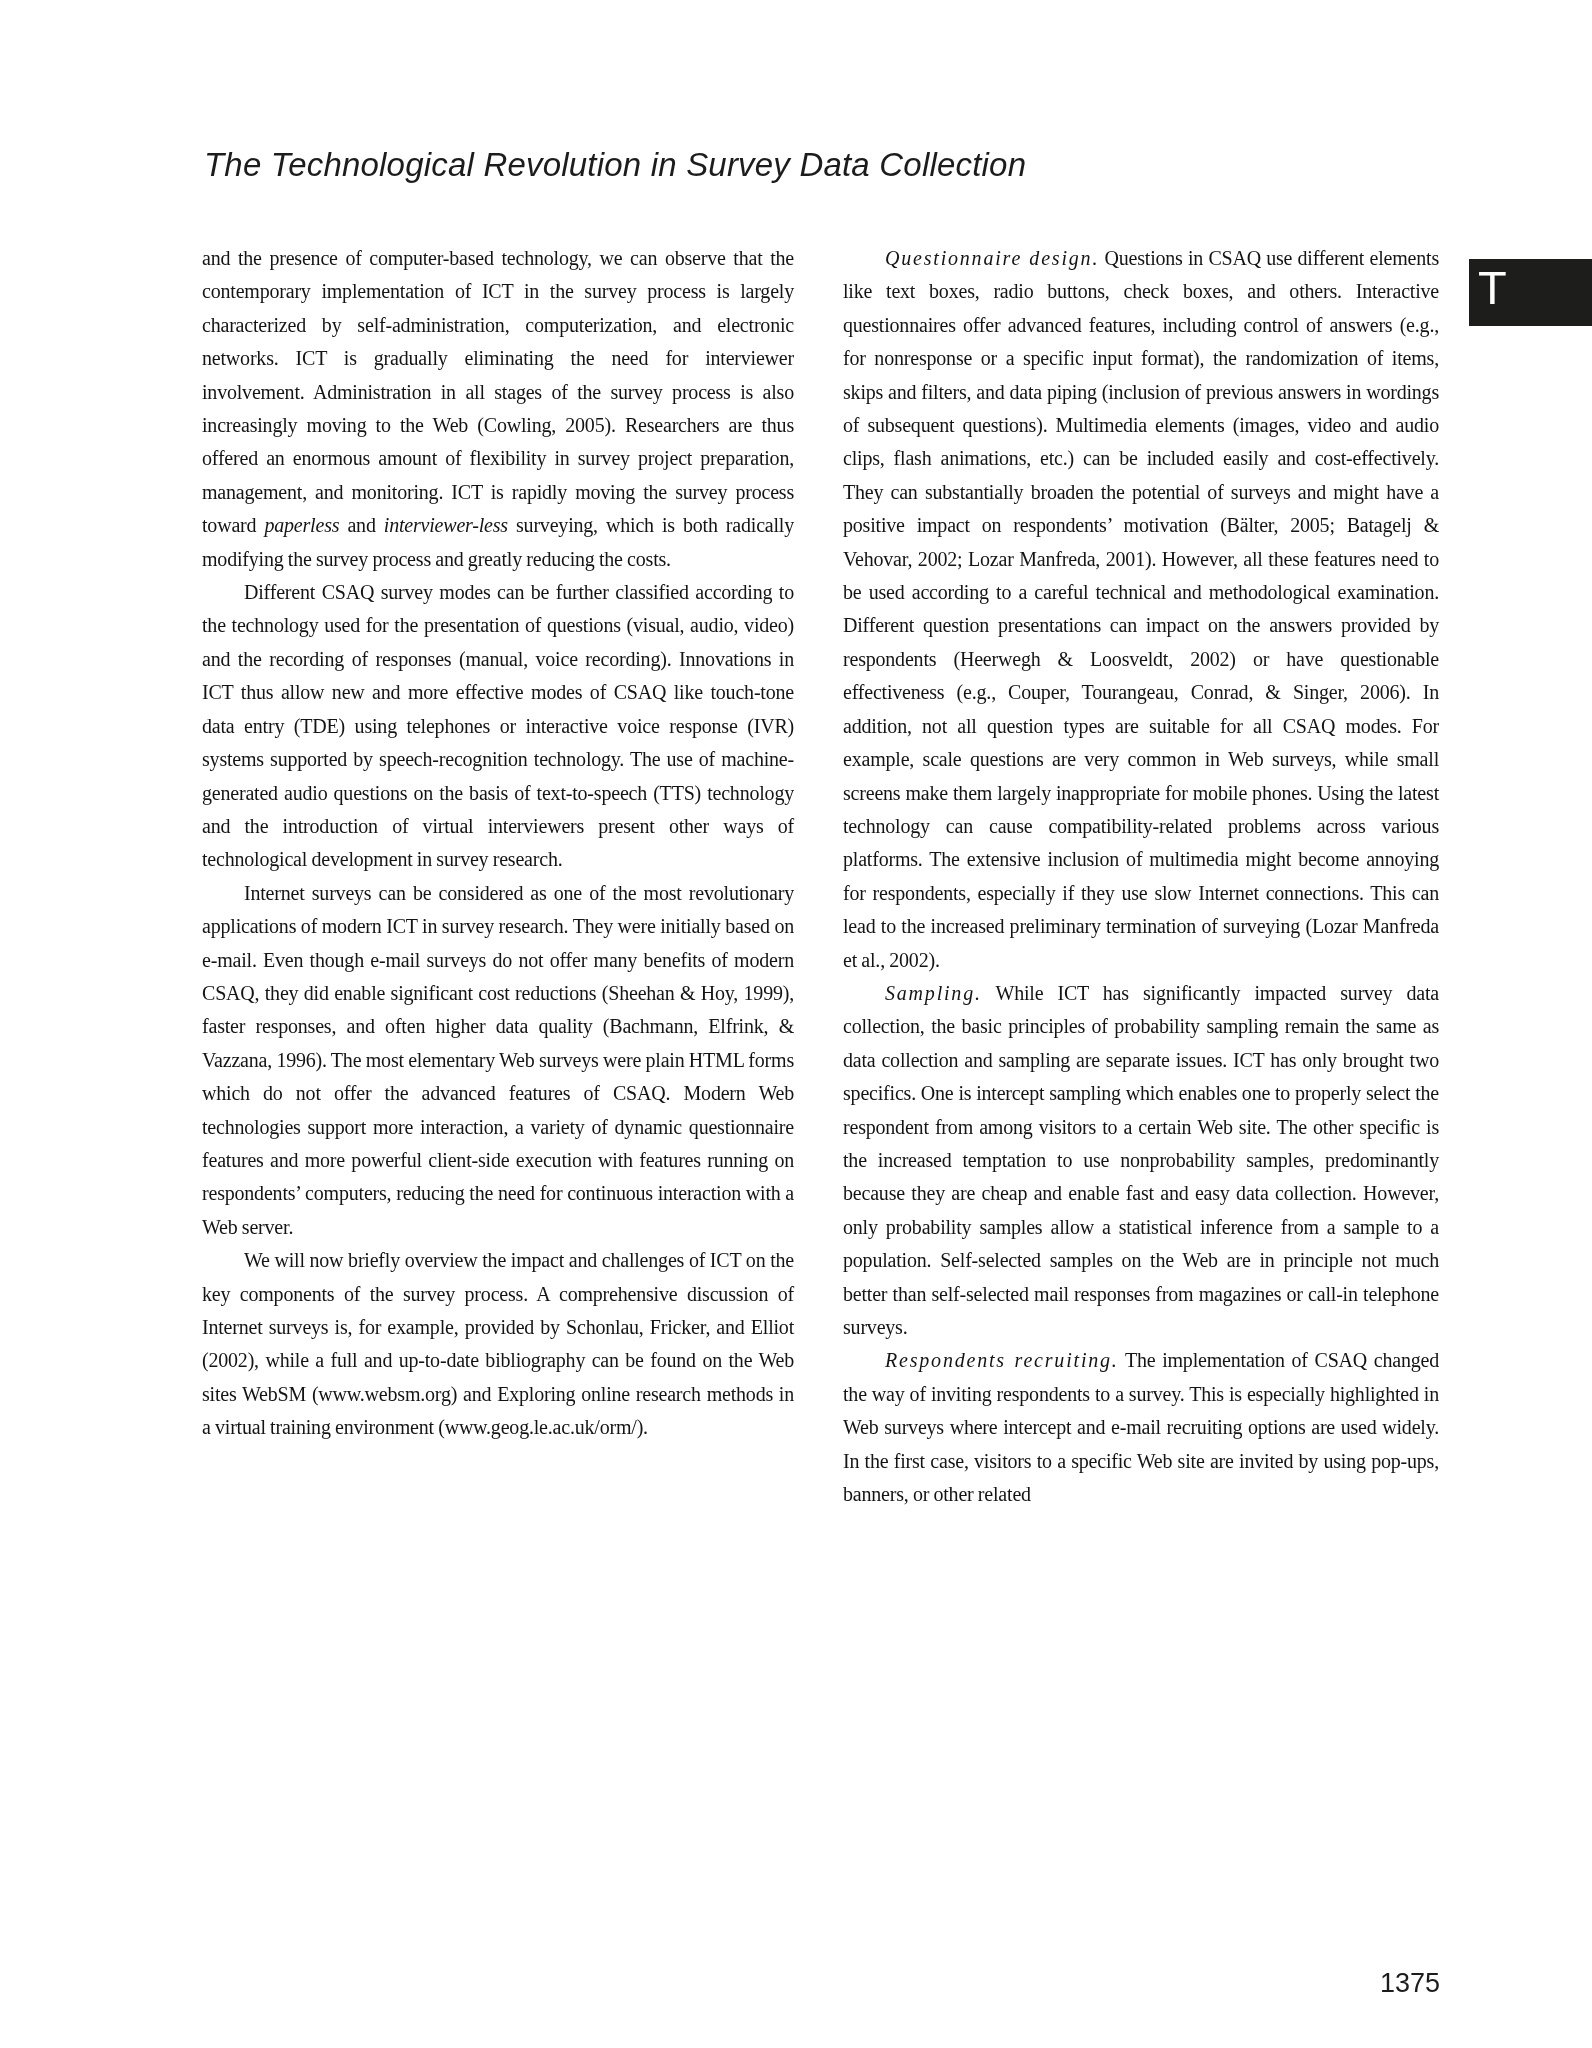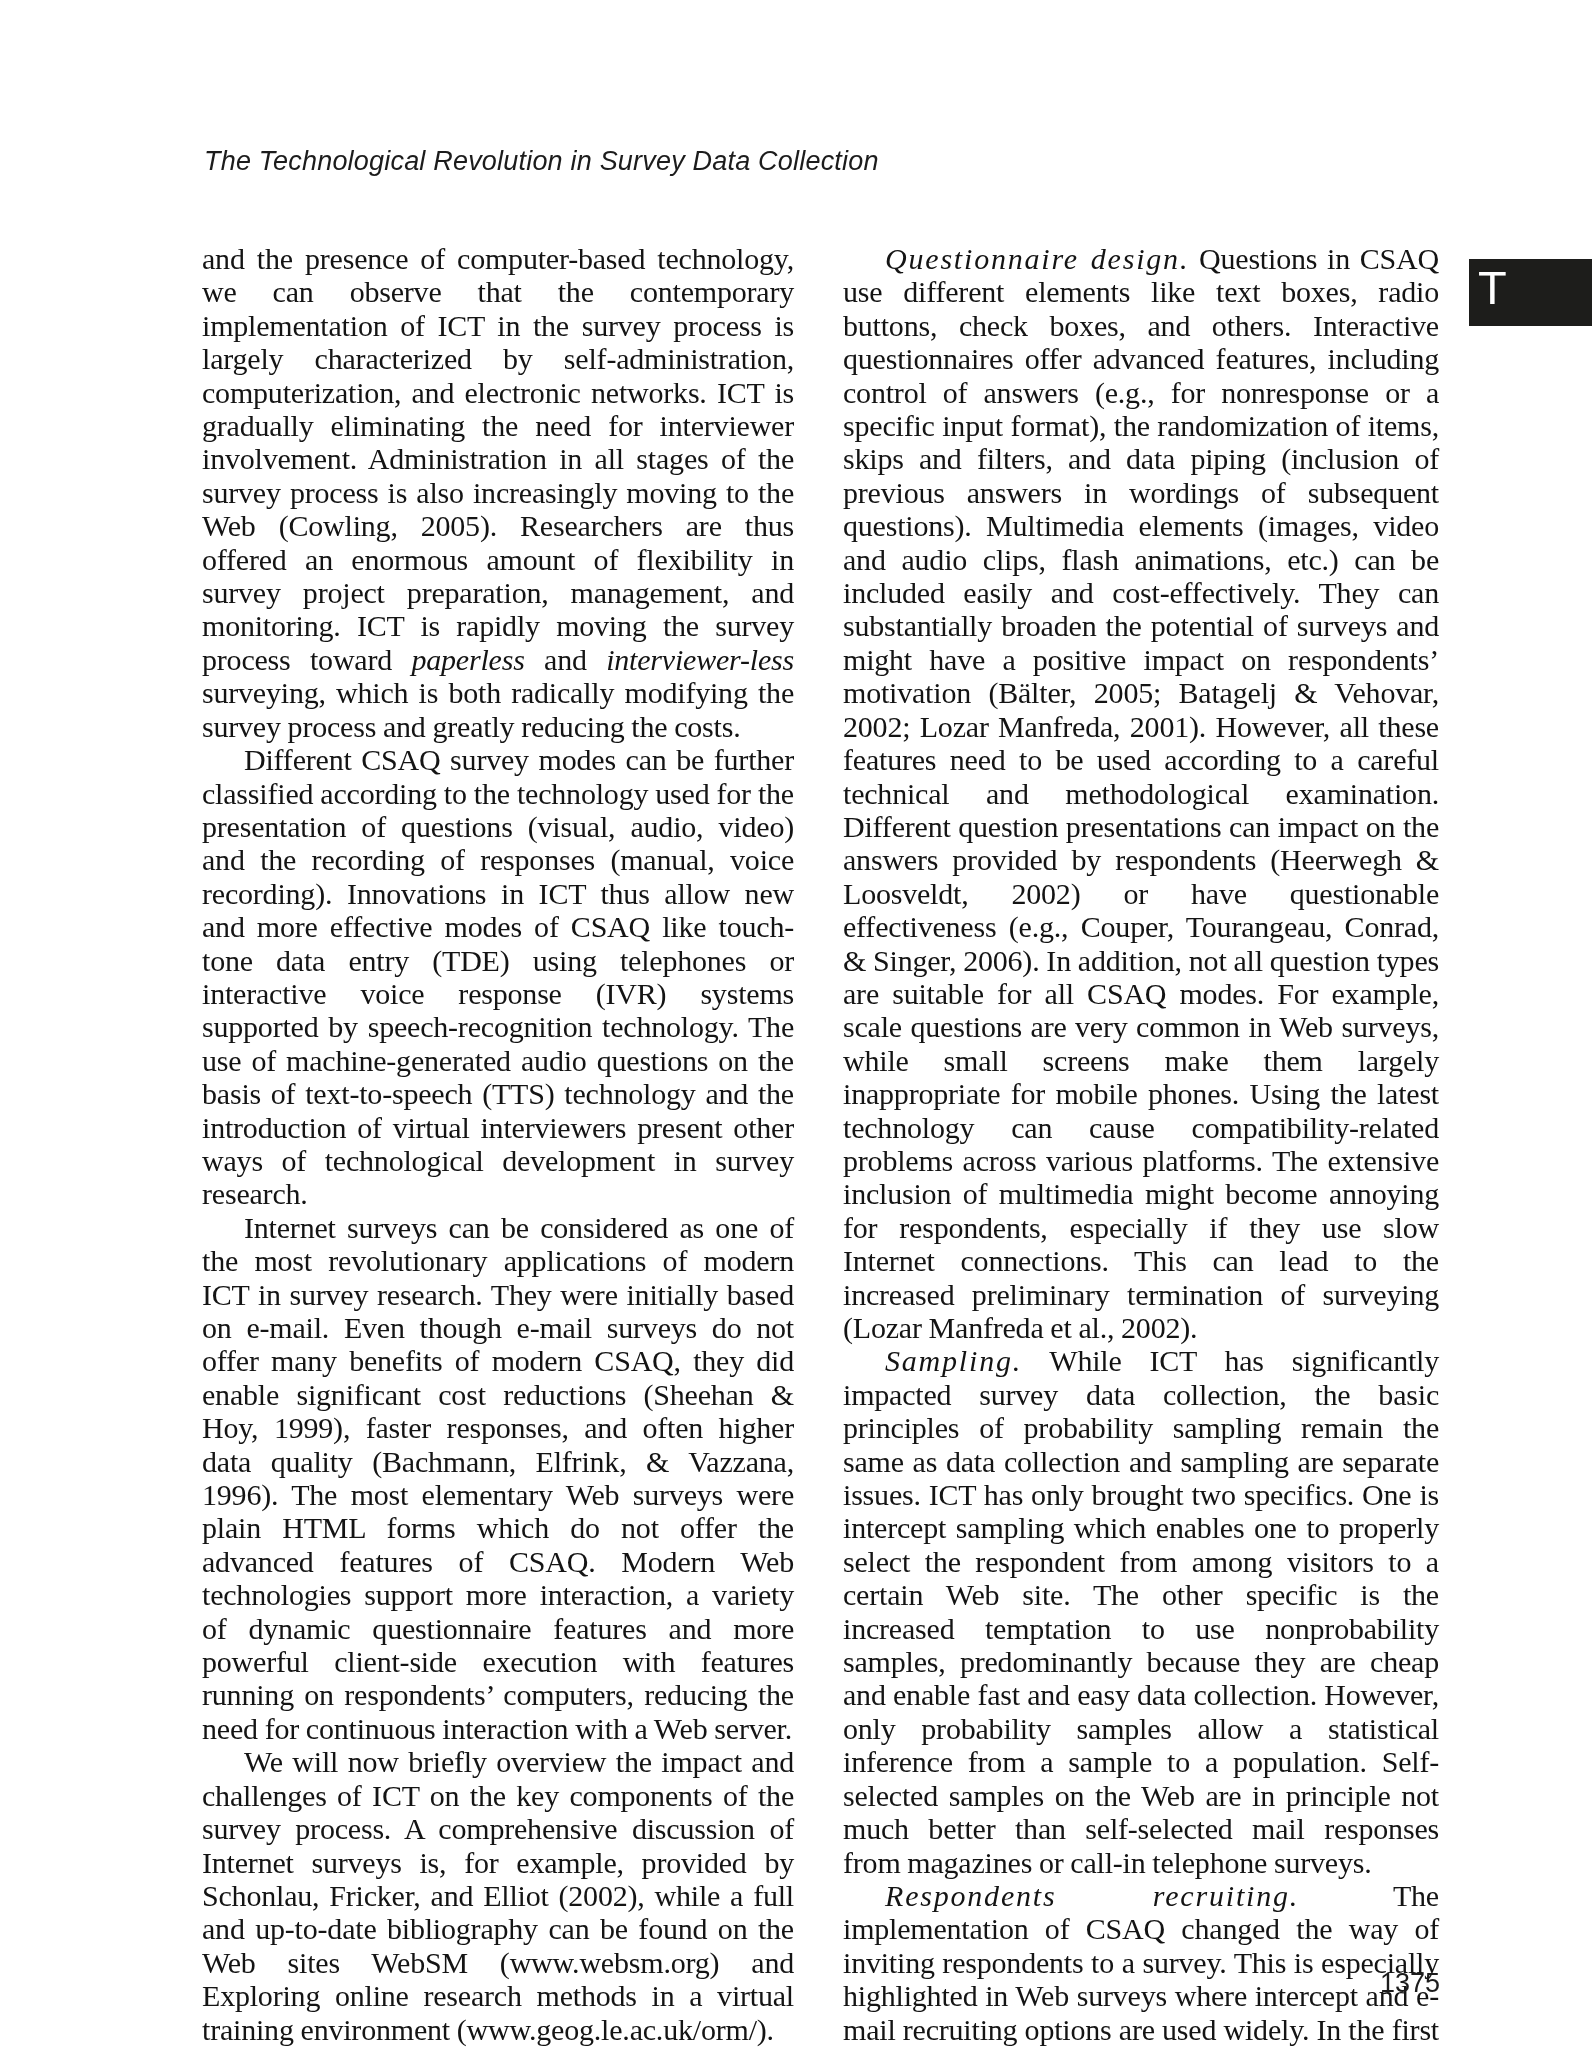--- a/index.html
+++ b/index.html
@@ -13,30 +13,30 @@
     width: 1592px; height: 2048px;
     background: #ffffff;
     font-family: "Liberation Serif", serif;
     color: #161616;
   }
   .running-header {
     position: absolute;
     left: 204px; top: 146px;
     font-family: "Liberation Sans", sans-serif;
     font-style: italic;
-    font-size: 27px;
+    font-size: 33px;
     letter-spacing: 0.2px;
     color: #1c1c1c;
     white-space: nowrap;
   }
   .col {
     position: absolute;
     top: 242px;
     text-align: justify;
-    font-size: 30px;
+    font-size: 20px;
     line-height: 33.4px;
     letter-spacing: -0.2px;
     word-spacing: -0.5px;
     color: #141414;
   }
   .col p { margin: 0; padding: 0; }
   #col-left  { left: 202px; width: 592px; }
   #col-right { left: 843px; width: 596px; }
   .col p.indent { text-indent: 42px; }
   .run-i  { font-style: italic; }

